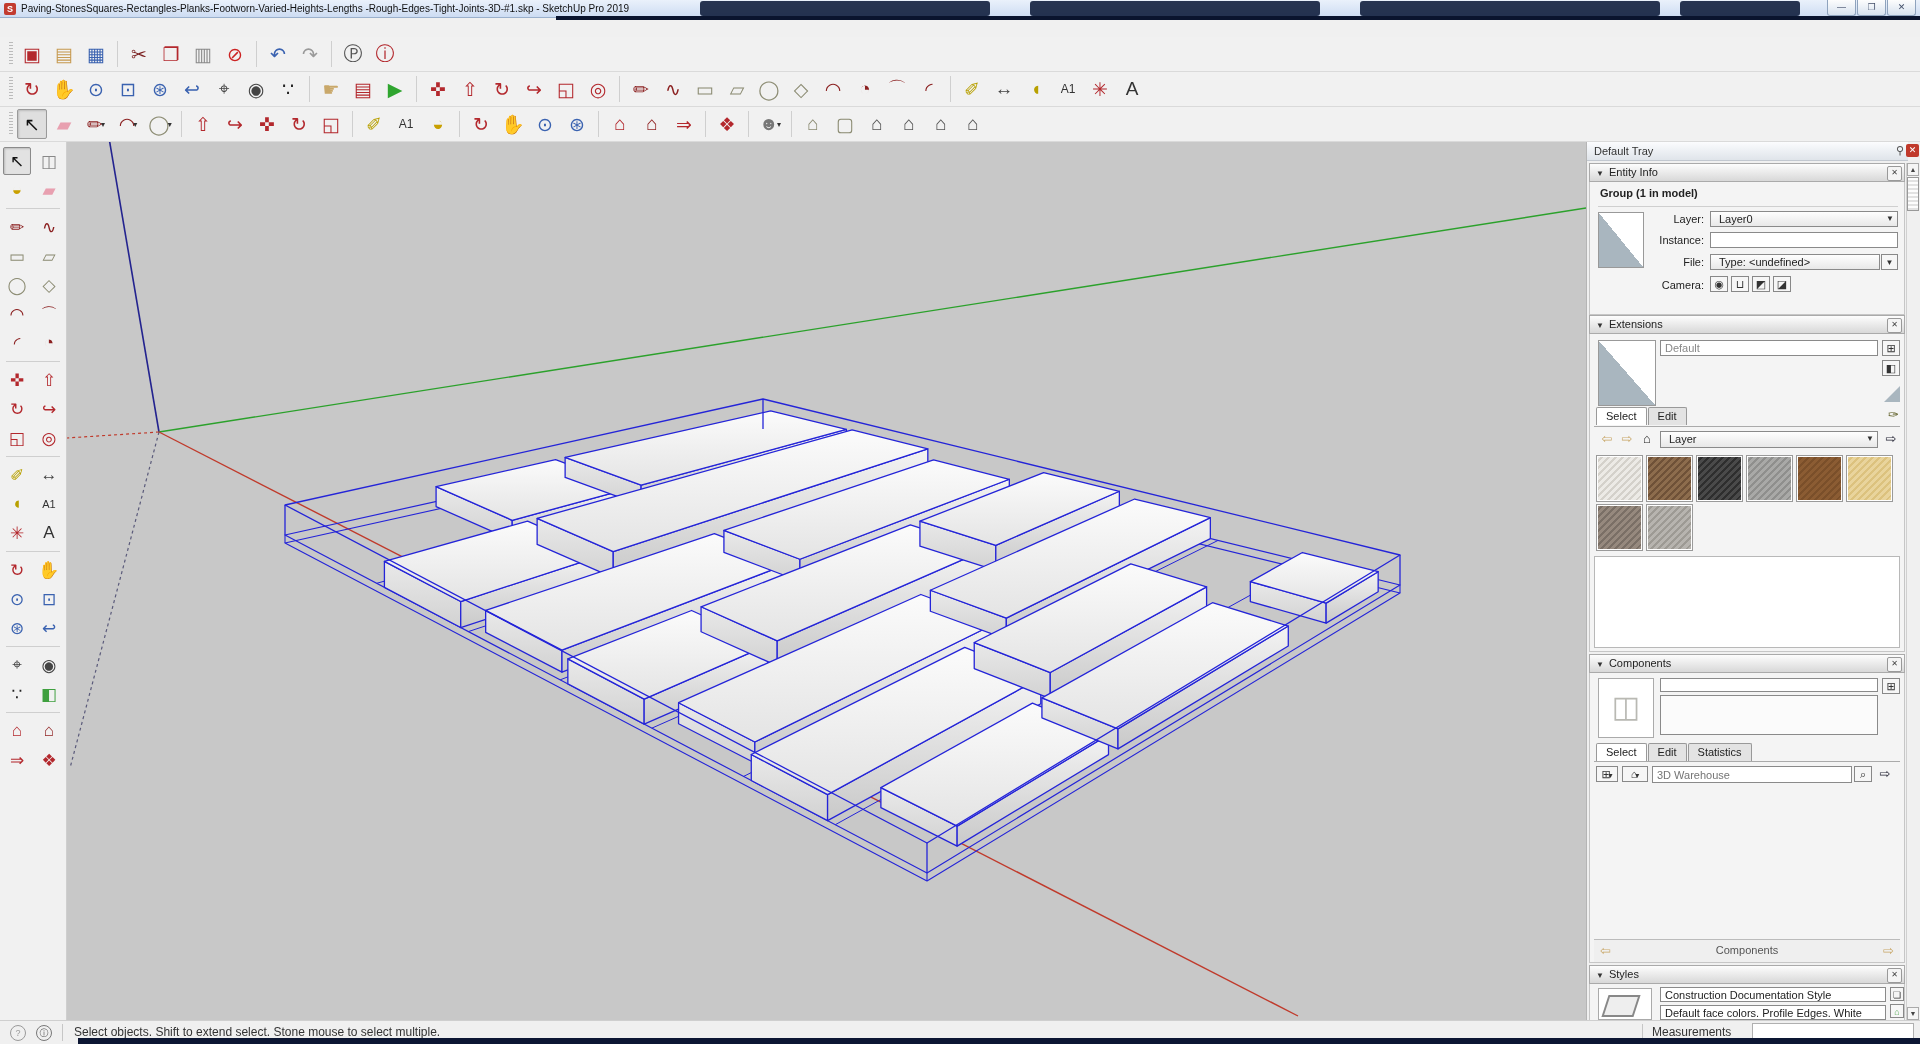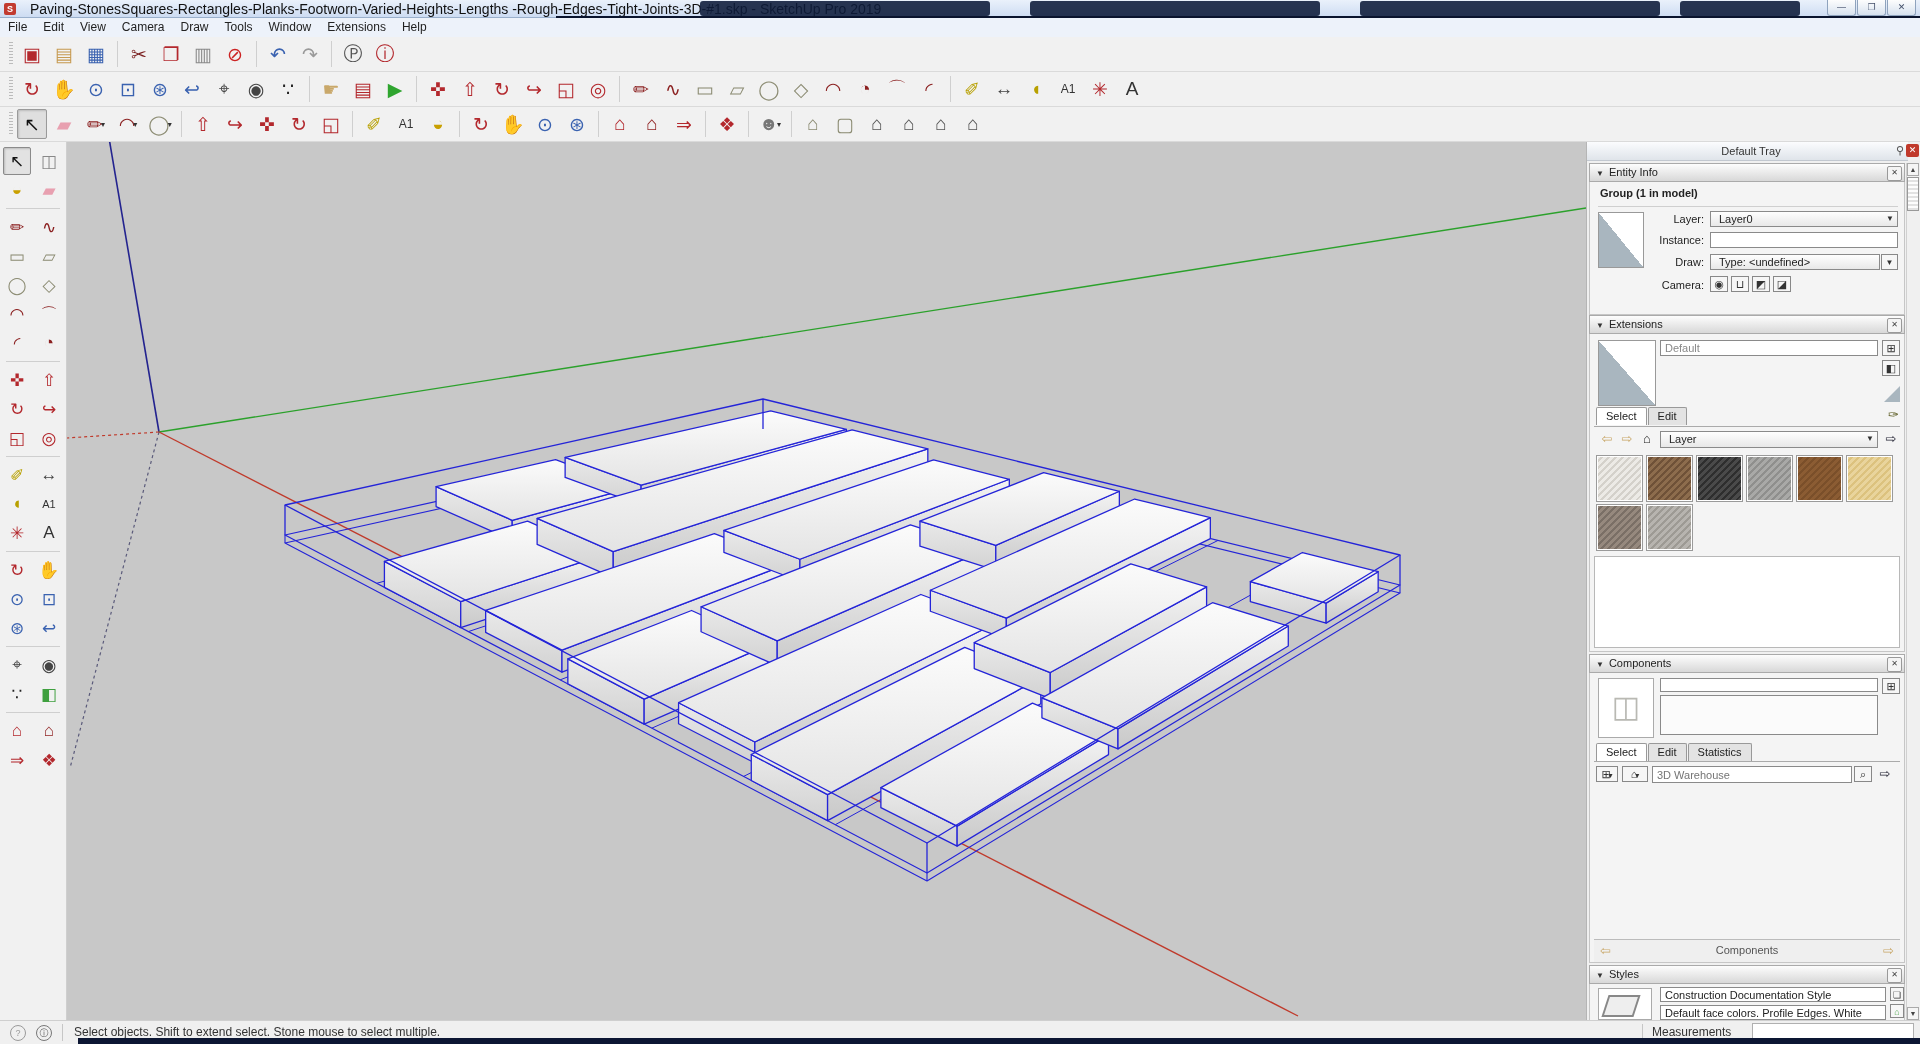--- a/index.html
+++ b/index.html
@@ -5,21 +5,21 @@
   html,body{margin:0;padding:0;background:#555;}
   #app{position:relative;width:1920px;height:1044px;overflow:hidden;
        font-family:"Liberation Sans",sans-serif;font-size:12px;color:#222;
        background:#f0f0f0;user-select:none;}
   
   #titlebar{position:absolute;left:0;top:0;width:1920px;height:18px;
     background:linear-gradient(#eaf1fb,#cddcf2);border-bottom:1px solid #9ab0cc;
     display:flex;align-items:center;gap:5px;padding-left:4px;box-sizing:border-box;}
   #app-icon{width:12px;height:12px;background:#c23b30;border-radius:2px;color:#fff;
     font-size:9px;line-height:12px;text-align:center;font-weight:bold;}
-  #title-text{font-size:14px;color:#111;white-space:nowrap;margin-left:9px;}
+  #title-text{font-size:10px;color:#111;white-space:nowrap;}
   .redact{position:absolute;top:1px;height:15px;background:#0d1b3a;opacity:.88;
     border-radius:3px;filter:blur(0.6px);}
   #redact-bar{position:absolute;left:556px;top:16px;width:1364px;height:4px;background:#0a142e;}
   #win-buttons{position:absolute;right:4px;top:0;display:flex;}
   .win-btn{width:27px;height:15px;border:1px solid #8fa3bd;border-top:none;
     background:linear-gradient(#fdfdfd,#d7e2ef);font-size:9px;line-height:14px;
     text-align:center;color:#44506a;border-radius:0 0 3px 3px;margin-left:1px;}
   
   #menubar{position:absolute;left:0;top:18px;width:1920px;height:19px;
     background:#edf2fa;border-bottom:1px solid #d4dcea;display:flex;align-items:center;}
@@ -45,21 +45,21 @@
   .lt-btn.pressed{border:1px solid #8a8a8a;background:#e2e2e2;box-shadow:inset 1px 1px 2px #bbb;}
   .lt-sep{height:1px;background:#cfcfcf;margin:4px 6px;}
   
   #viewport{position:absolute;left:67px;top:142px;width:1519px;height:878px;
     background:#c8c8c8;overflow:hidden;}
   
   #tray{position:absolute;left:1586px;top:142px;width:334px;height:878px;
     background:#f0f0f0;border-left:1px solid #b5b5b5;box-sizing:border-box;font-size:11px;}
   #tray-title{position:absolute;left:0;top:0;width:321px;height:19px;
     background:linear-gradient(#fbfcfe,#dfe4ea);border-bottom:1px solid #c2c8d0;
-    line-height:19px;padding-left:7px;box-sizing:border-box;color:#333;text-align:center;}
+    line-height:19px;padding-left:7px;box-sizing:border-box;color:#333;}
   #tray-pin{position:absolute;right:16px;top:2px;font-size:11px;color:#555;}
   #tray-close{position:absolute;right:1px;top:2px;width:13px;height:13px;background:#c0392b;
     color:#fff;font-size:9px;line-height:13px;text-align:center;border-radius:2px;}
   .sec-header{position:absolute;left:2px;width:316px;height:19px;
     background:linear-gradient(#fdfdfd,#d8d8d8);border:1px solid #aaa;box-sizing:border-box;
     line-height:17px;padding-left:6px;color:#222;}
   .sec-header .tri{font-size:8px;margin-right:5px;color:#333;}
   .sec-x{position:absolute;right:2px;top:2px;width:13px;height:13px;border:1px solid #999;
     background:#f4f4f4;font-size:8px;line-height:12px;text-align:center;color:#444;border-radius:2px;}
   .sec-body{position:absolute;left:2px;width:316px;background:#f4f4f4;border:1px solid #c6c6c6;
@@ -114,31 +114,20 @@
     <div class="redact" style="left:1360px;width:300px;"></div>
     <div class="redact" style="left:1680px;width:120px;"></div>
     <div id="win-buttons">
         <div class="win-btn">—</div>
         <div class="win-btn">❐</div>
         <div class="win-btn">✕</div>
       </div>
   </div>
   <div id="redact-bar"></div>
 
-  <div id="menubar">
-      <div class="menu-item">File</div>
-      <div class="menu-item">Edit</div>
-      <div class="menu-item">View</div>
-      <div class="menu-item">Camera</div>
-      <div class="menu-item">Draw</div>
-      <div class="menu-item">Tools</div>
-      <div class="menu-item">Window</div>
-      <div class="menu-item">Extensions</div>
-      <div class="menu-item">Help</div>
-    </div>
 
   <div id="toolbar-row1" class="toolbar">
       <div class="tb-grip"></div>
       <div class="tb-btn" style="color: rgb(179, 40, 45);">▣</div>
       <div class="tb-btn" style="color: rgb(199, 155, 82);">▤</div>
       <div class="tb-btn" style="color: rgb(58, 98, 176);">▦</div>
       <div class="tb-sep"></div>
       <div class="tb-btn" style="color: rgb(122, 31, 31);">✂</div>
       <div class="tb-btn" style="color: rgb(179, 40, 45);">❐</div>
       <div class="tb-btn" style="color: rgb(138, 138, 138);">▥</div>
@@ -419,21 +408,21 @@
     <div class="sec-body" style="top:40px;height:133px;">
       <div style="position:absolute;left:10px;top:5px;font-weight:bold;">Group (1 in model)</div>
       <div style="position:absolute;left:8px;top:24px;width:300px;height:1px;background:#cfcfcf;"></div>
       <div class="thumb-diag" style="position:absolute;left:8px;top:30px;width:44px;height:54px;"></div>
       <div class="fld-label" style="left:60px;top:31px;">Layer:</div>
       <div class="fld sel" style="left:120px;top:29px;width:188px;height:16px;">
         <span>Layer0</span><span class="arrow">▼</span>
       </div>
       <div class="fld-label" style="left:60px;top:52px;">Instance:</div>
       <div class="fld" style="left:120px;top:50px;width:188px;height:16px;"></div>
-      <div class="fld-label" style="left:60px;top:74px;">Draw:</div>
+      <div class="fld-label" style="left:60px;top:74px;">File:</div>
       <div class="fld sel" style="left:120px;top:72px;width:170px;height:16px;">
         <span>Type: &lt;undefined&gt;</span>
       </div>
       <div class="mini-btn" style="left:291px;top:72px;width:17px;font-size:8px;">▼</div>
       <div class="fld-label" style="left:60px;top:97px;">Camera:</div>
       <div id="toggles-row" style="position:absolute;left:120px;top:94px;"><span class="mini-btn" style="position: relative; display: inline-block; margin-right: 3px;">◉</span><span class="mini-btn" style="position: relative; display: inline-block; margin-right: 3px;">⊔</span><span class="mini-btn" style="position: relative; display: inline-block; margin-right: 3px;">◩</span><span class="mini-btn" style="position: relative; display: inline-block; margin-right: 3px;">◪</span></div>
     </div>
 
     <div class="sec-header" style="top:173px;">
       <span class="tri">▼</span><span>Extensions</span>

